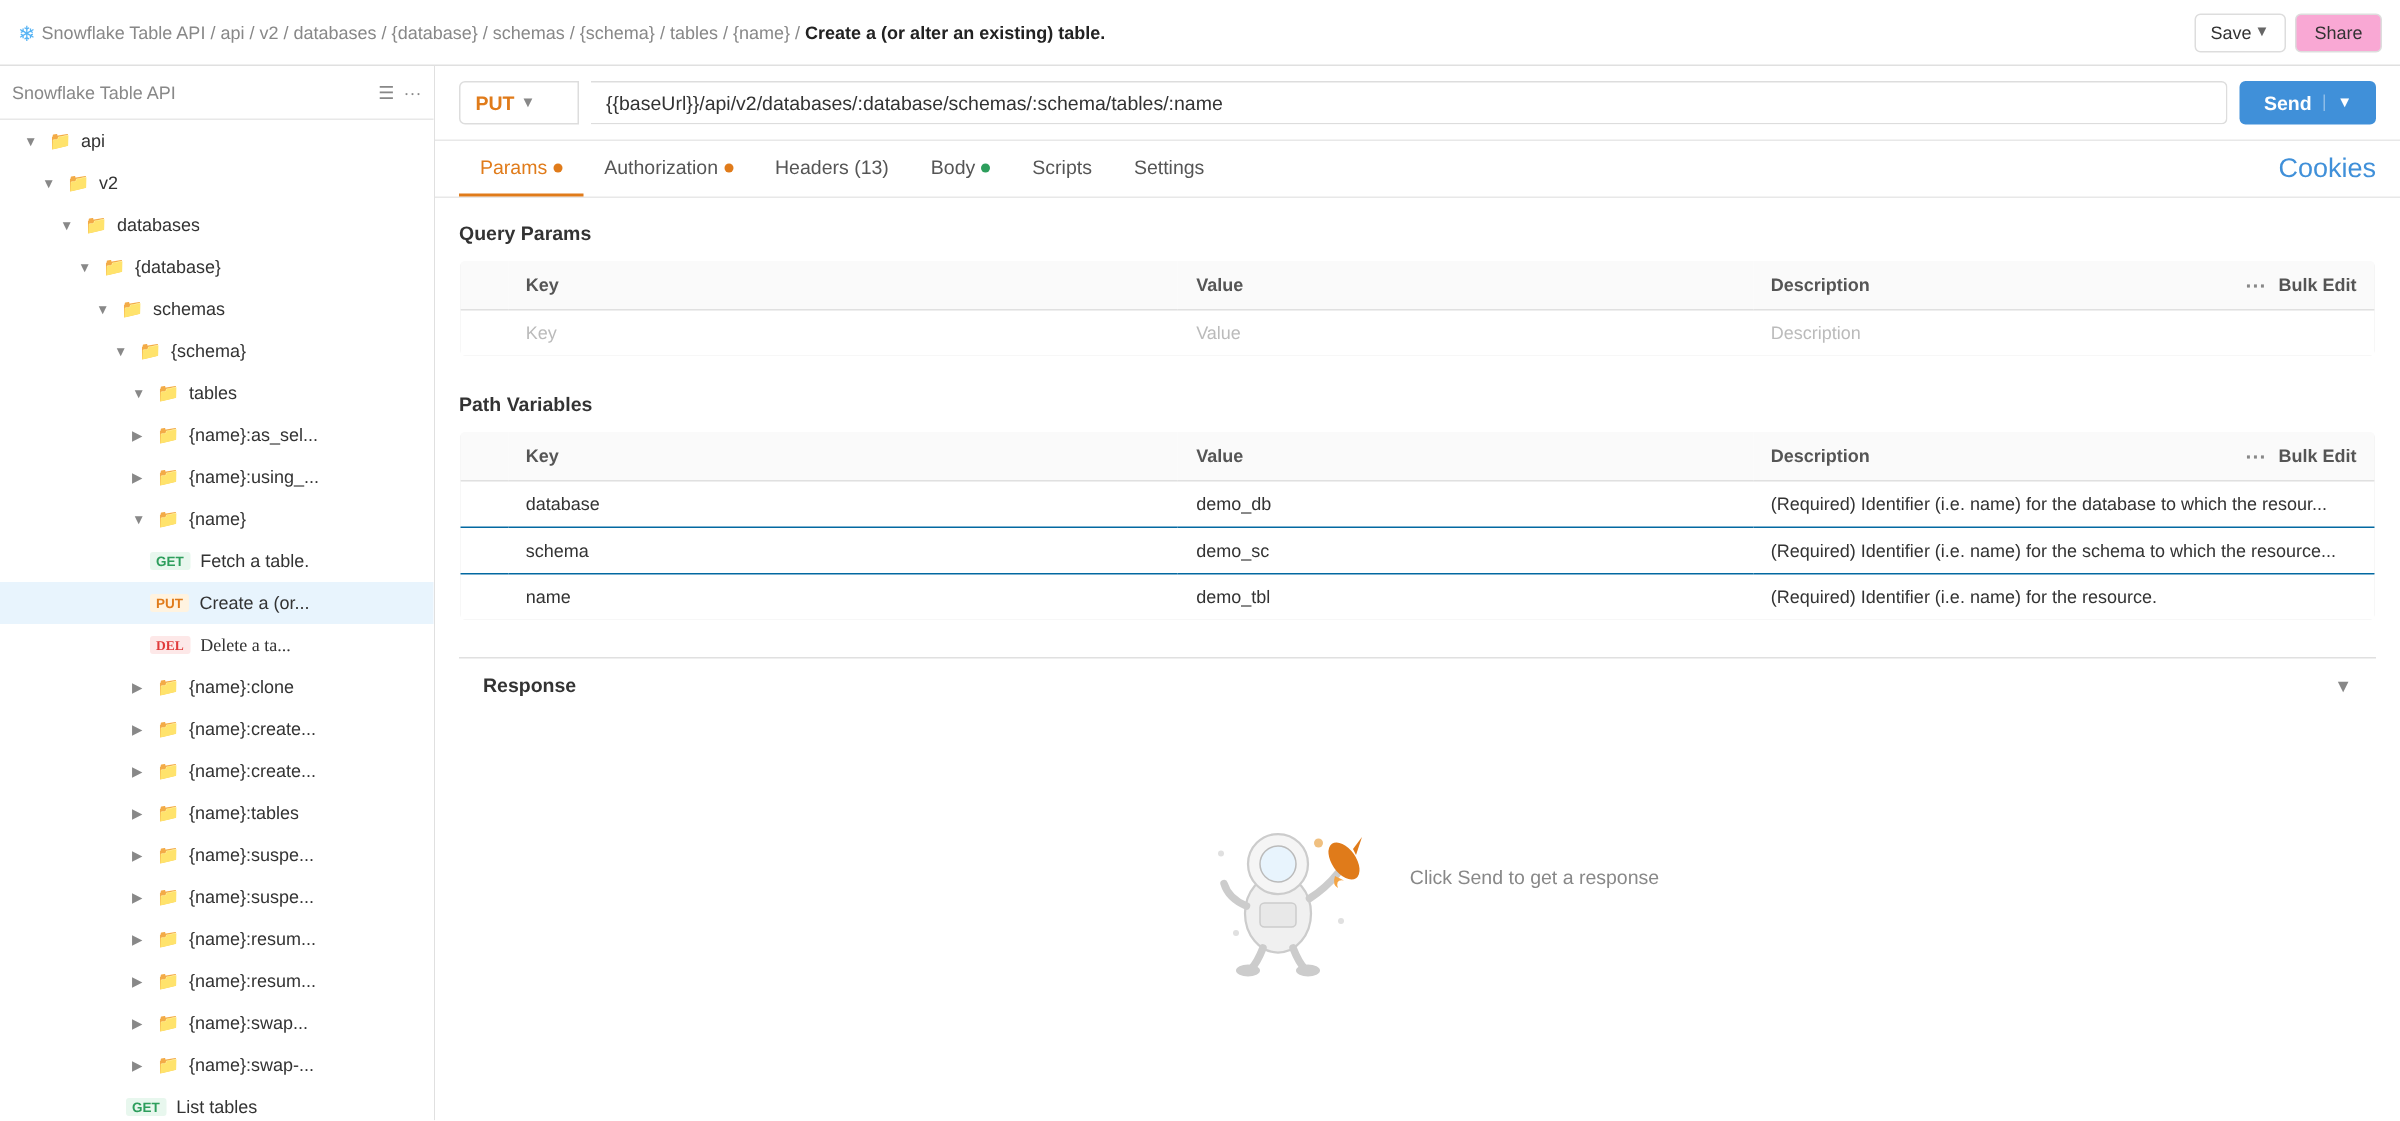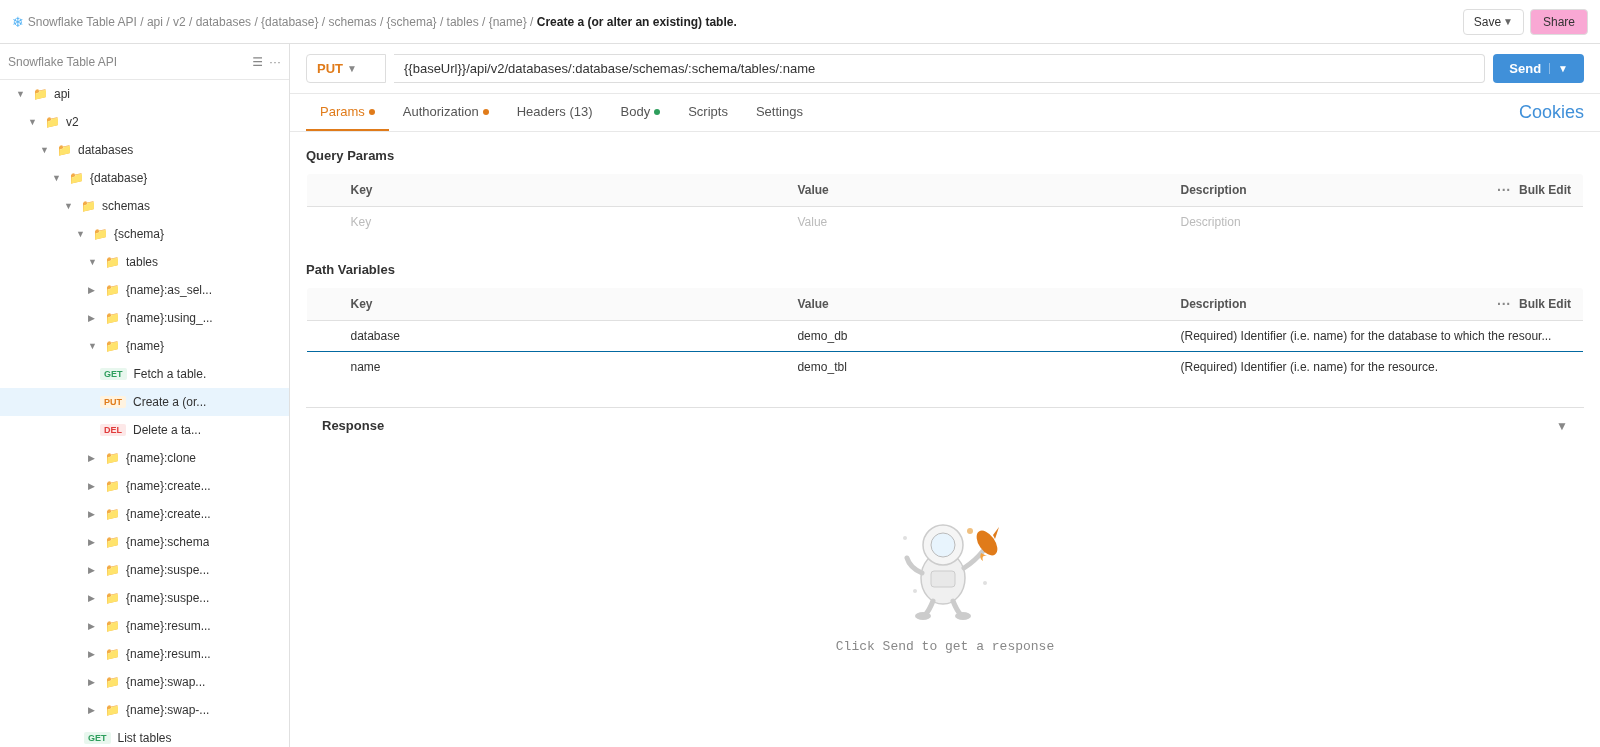--- a/index.html
+++ b/index.html
@@ -84,21 +84,21 @@
     .dots-btn { font-size: 14px; color: #888; cursor: pointer; }
     .placeholder-text { color: #bbb; font-size: 12px; }
     .required-desc { color: #555; font-size: 12px; }
 
     
     .response-header { display: flex; align-items: center; justify-content: space-between; padding: 10px 16px; border-top: 1px solid #e0e0e0; cursor: pointer; }
     .response-title { font-size: 13px; font-weight: 600; color: #333; }
     .response-arrow { font-size: 12px; color: #888; }
 
     
-    .empty-response { display: flex; flex-direction: column; align-items: center; justify-content: center; padding: 40px; gap: 16px; font-family: Liberation Mono, monospace; }
+    .empty-response { display: flex; flex-direction: row; align-items: center; justify-content: center; padding: 40px; gap: 16px; }
     .astronaut-svg { width: 140px; height: 140px; }
     .empty-label { font-size: 13px; color: #888; }
 
     
     ::-webkit-scrollbar { width: 6px; height: 6px; }
     ::-webkit-scrollbar-track { background: transparent; }
     ::-webkit-scrollbar-thumb { background: #ccc; border-radius: 3px; }
   </style>
 </head>
 <body>
@@ -197,21 +197,21 @@
       <span class="item-label">{name}</span>
     </div>
     <div class="tree-item indent-7" style="padding-left:100px;">
       <span class="method-badge method-get">GET</span>
       <span class="item-label">Fetch a table.</span>
     </div>
     <div class="tree-item indent-7 active" style="padding-left:100px;">
       <span class="method-badge method-put">PUT</span>
       <span class="item-label">Create a (or...</span>
     </div>
-    <div class="tree-item indent-7" style="padding-left:100px;">
+    <div class="tree-item indent-7" style="padding-left:100px;font-family:Liberation Serif, serif;">
       <span class="method-badge method-del">DEL</span>
       <span class="item-label">Delete a ta...</span>
     </div>
     <div class="tree-item indent-7">
       <span class="arrow">▶</span>
       <span class="folder-icon">📁</span>
       <span class="item-label">{name}:clone</span>
     </div>
     <div class="tree-item indent-7">
       <span class="arrow">▶</span>
@@ -219,21 +219,21 @@
       <span class="item-label">{name}:create...</span>
     </div>
     <div class="tree-item indent-7">
       <span class="arrow">▶</span>
       <span class="folder-icon">📁</span>
       <span class="item-label">{name}:create...</span>
     </div>
     <div class="tree-item indent-7">
       <span class="arrow">▶</span>
       <span class="folder-icon">📁</span>
-      <span class="item-label">{name}:schema</span>
+      <span class="item-label">{name}:tables</span>
     </div>
     <div class="tree-item indent-7">
       <span class="arrow">▶</span>
       <span class="folder-icon">📁</span>
       <span class="item-label">{name}:suspe...</span>
     </div>
     <div class="tree-item indent-7">
       <span class="arrow">▶</span>
       <span class="folder-icon">📁</span>
       <span class="item-label">{name}:suspe...</span>
@@ -352,20 +352,26 @@
         </thead>
         <tbody id="path-vars-body">
         <tr>
       <td></td>
       <td style="font-size:12px;color:#333;">database</td>
       <td style="font-size:12px;color:#333;">demo_db</td>
       <td class="required-desc">(Required) Identifier (i.e. name) for the database to which the resour...</td>
     </tr>
             <tr>
       <td></td>
+      <td style="font-size:12px;color:#333;">schema</td>
+      <td style="font-size:12px;color:#333;">demo_sc</td>
+      <td class="required-desc">(Required) Identifier (i.e. name) for the schema to which the resource...</td>
+    </tr>
+            <tr>
+      <td></td>
       <td style="font-size:12px;color:#333;">name</td>
       <td style="font-size:12px;color:#333;">demo_tbl</td>
       <td class="required-desc">(Required) Identifier (i.e. name) for the resource.</td>
     </tr>
           </tbody>
       </table>
 
       <div class="response-header">
         <span class="response-title">Response</span>
         <span class="response-arrow">▼</span>

